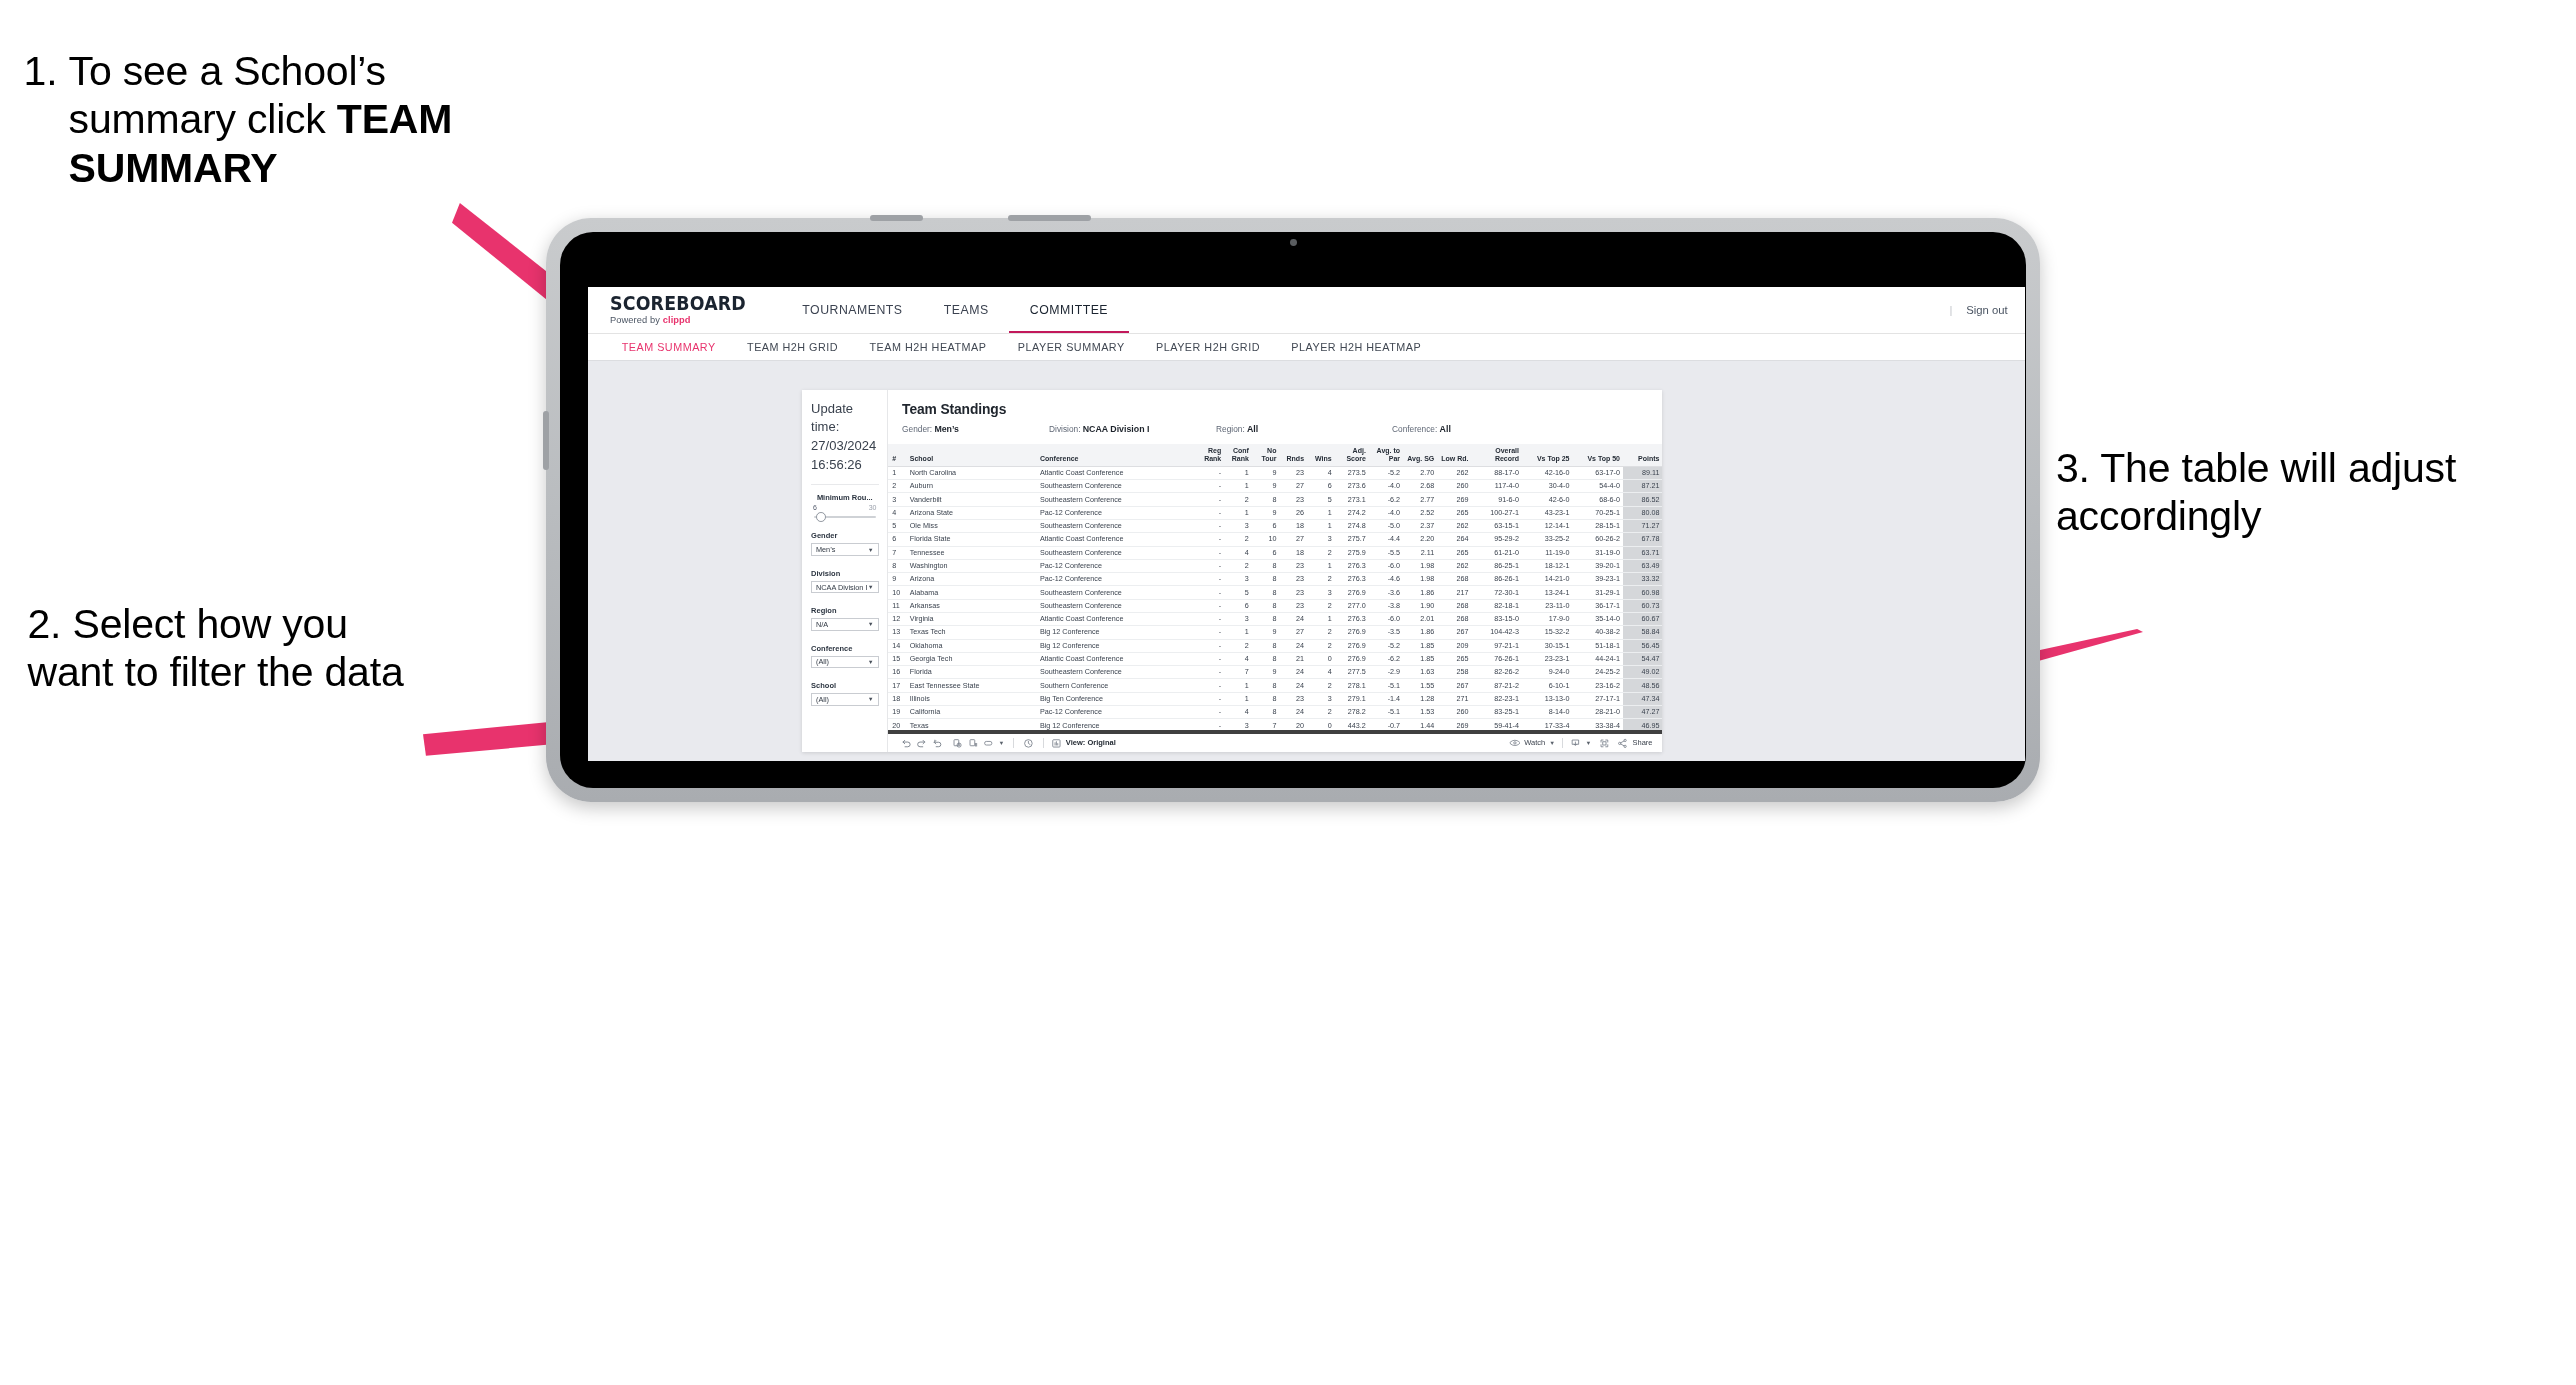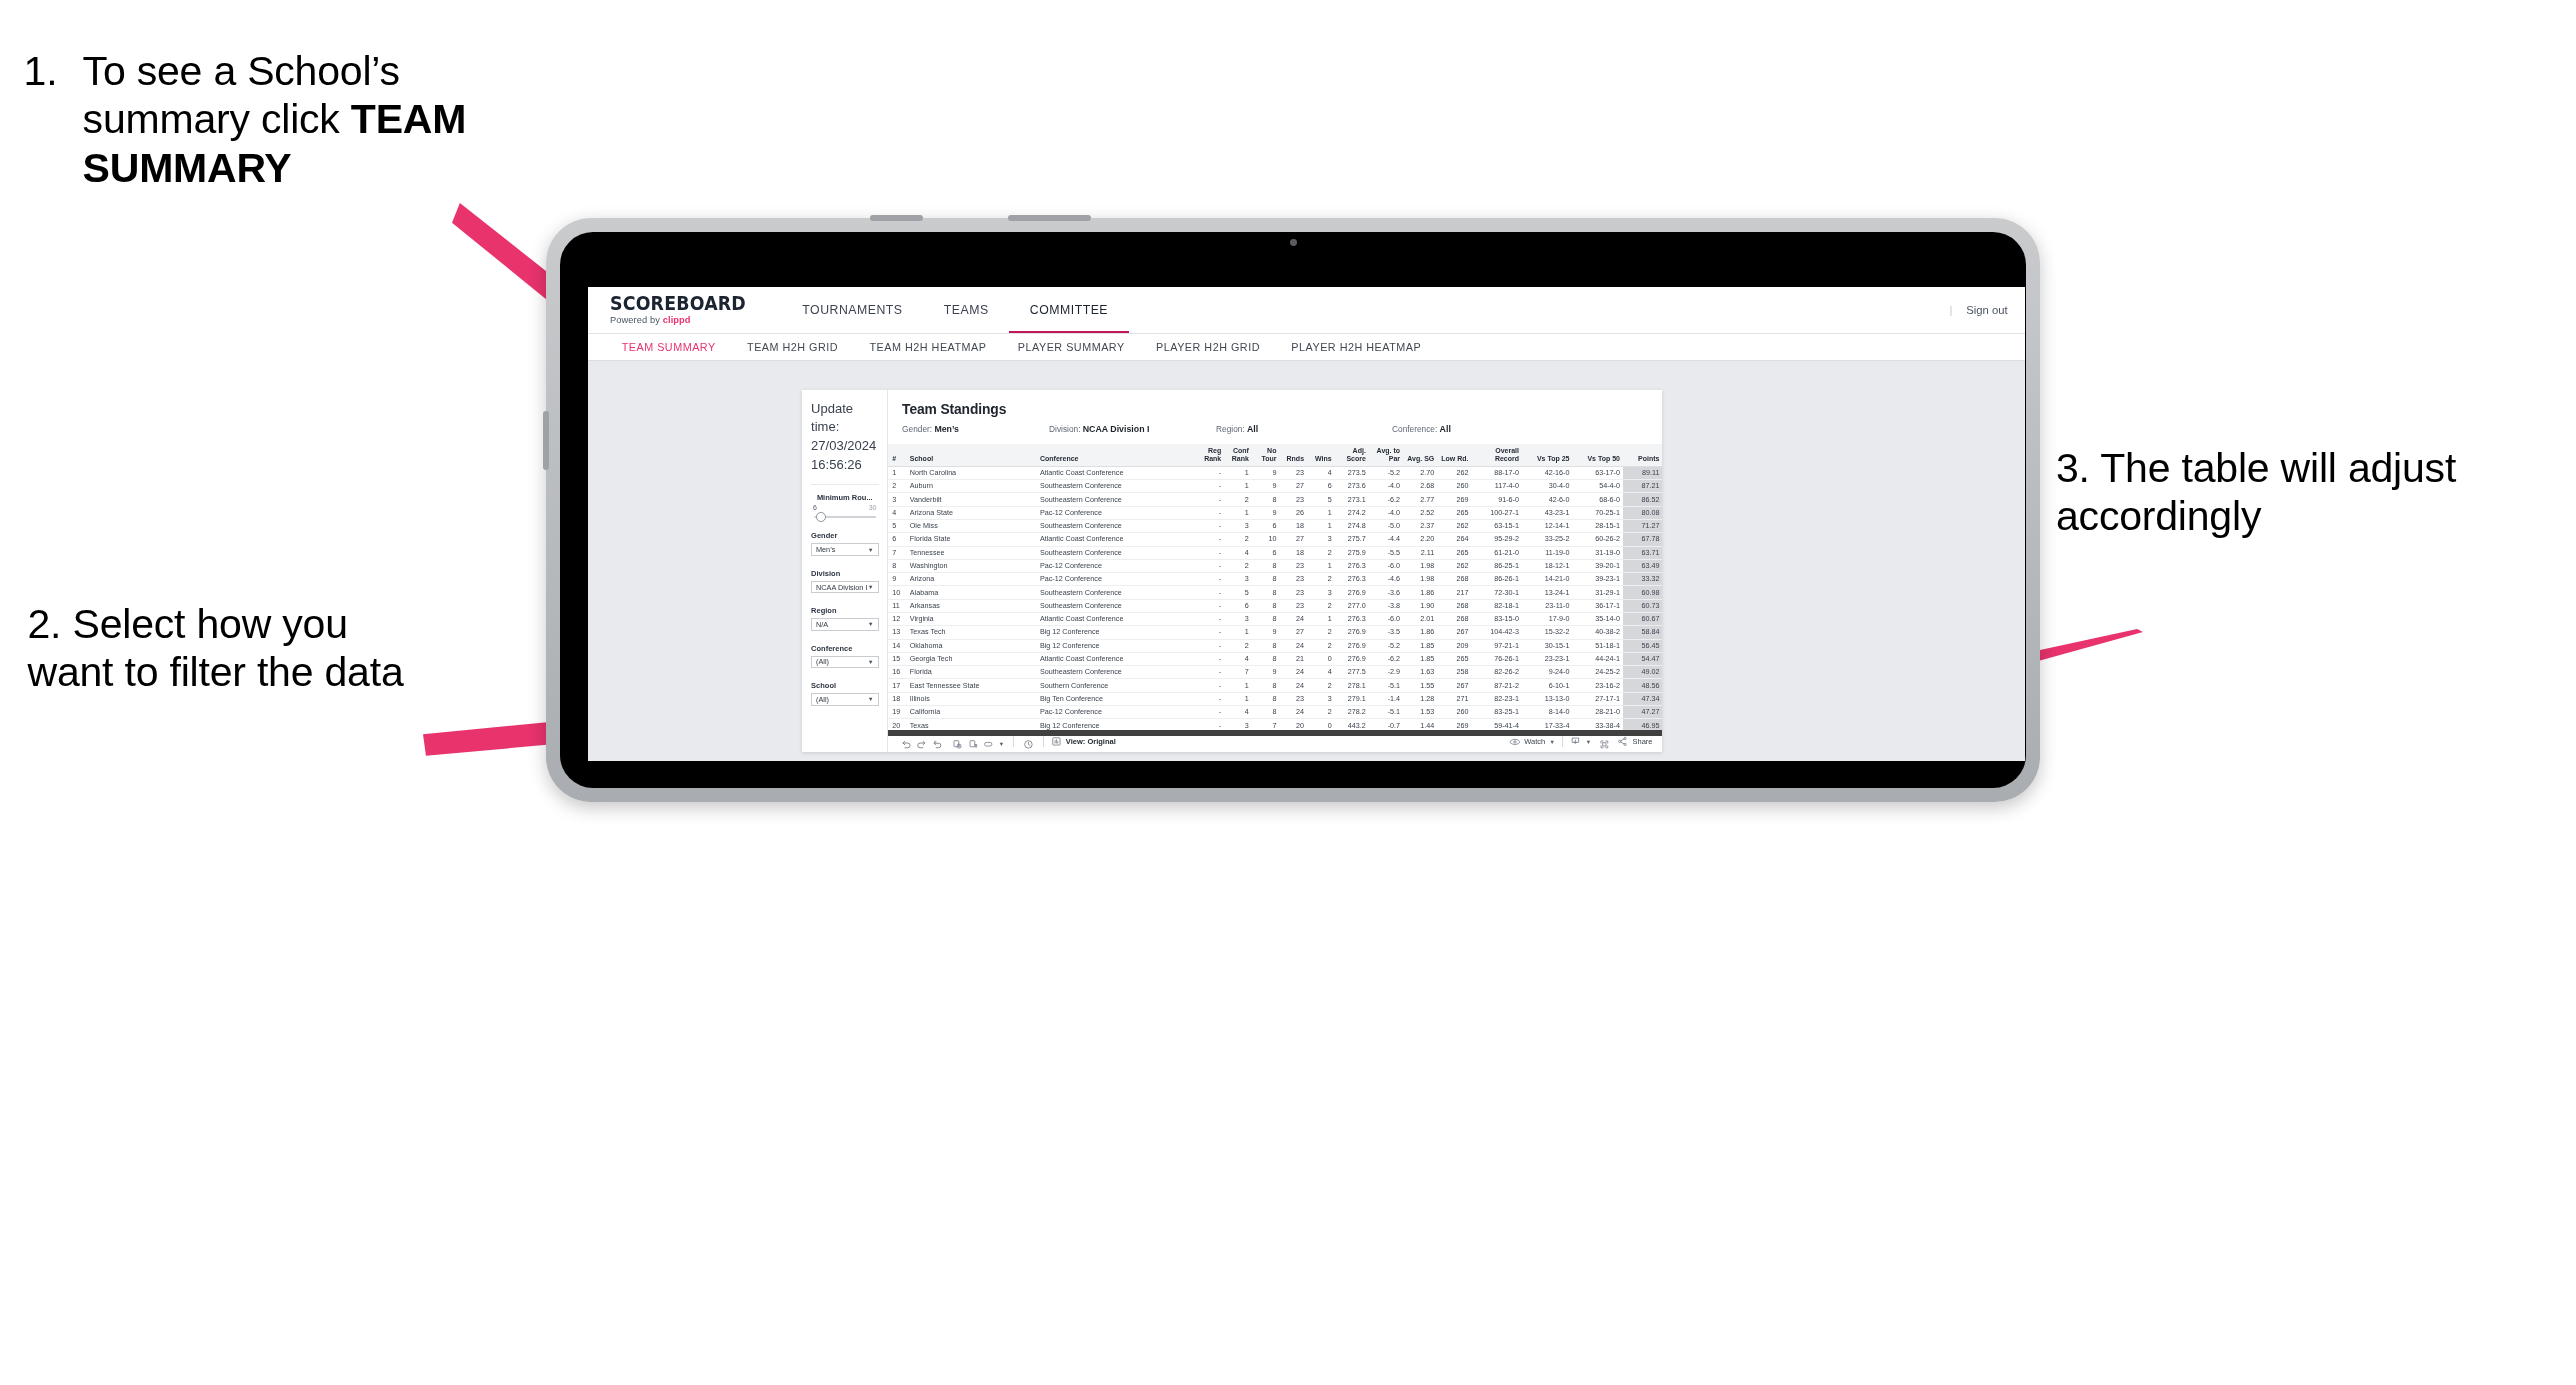--- a/index.html
+++ b/index.html
@@ -16,21 +16,21 @@
     position: absolute;
     color: #000;
     font-size: 41px;
     line-height: 1.18;
     font-family: "Liberation Sans", sans-serif;
     letter-spacing: -0.2px;
   }
   .annot b { font-weight: 700; }
   #annot-1 { left: 23.6px; top: 47px; width: 511px; }
   #annot-1 .num { position: absolute; left: 0; top: 0; }
-  #annot-1 .body { display: block; margin-left: 59px; }
+  #annot-1 .body { display: block; margin-left: 45px; }
   #annot-2 { left: 27.5px; top: 600px; width: 413px; }
   #annot-3 { left: 2056px; top: 444px; width: 531px; }
 
   
   .arrow { position: absolute; }
 
   
   #tablet {
     position: absolute;
     left: 546px; top: 218px;
@@ -191,22 +191,22 @@
   .c-school { width: 116px; }
   .c-conf   { width: 143px; }
   .c-small  { width: 24.6px; }
   .c-num    { width: 30.5px; }
   .c-rec    { width: 45px; }
   .c-vs     { width: 45px; }
   .c-pts    { width: 35px; }
 
   
   #wb-toolbar {
-    height: 21.6px; border-top: 6px solid #404040; background: #fff;
-    display: flex; align-items: flex-start; padding: 0 9.8px;
+    height: 21.6px; border-top: 4px solid #404040; background: #fff;
+    display: flex; align-items: center; padding: 0 9.8px;
     font-size: 7.5px; color: #3c434e;
   }
   .tb-icon {
     width: 15.7px; height: 15.7px; display: flex; align-items: center;
     justify-content: center; color: #737b86; cursor: pointer;
   }
   .tb-div { width: 1px; height: 10.8px; background: #d8dadd; margin: 0 6.9px; }
   #wb-toolbar .spacer { margin-left: auto; }
   .tb-text { display: flex; align-items: center; gap: 3.9px; cursor: pointer; }
   .tb-text .bold { font-weight: 700; color: #232a33; }

